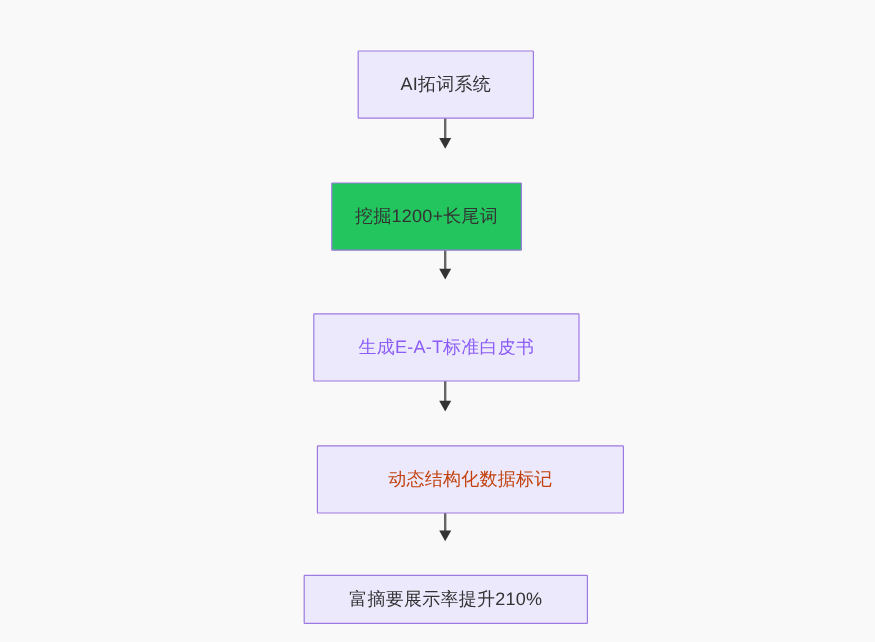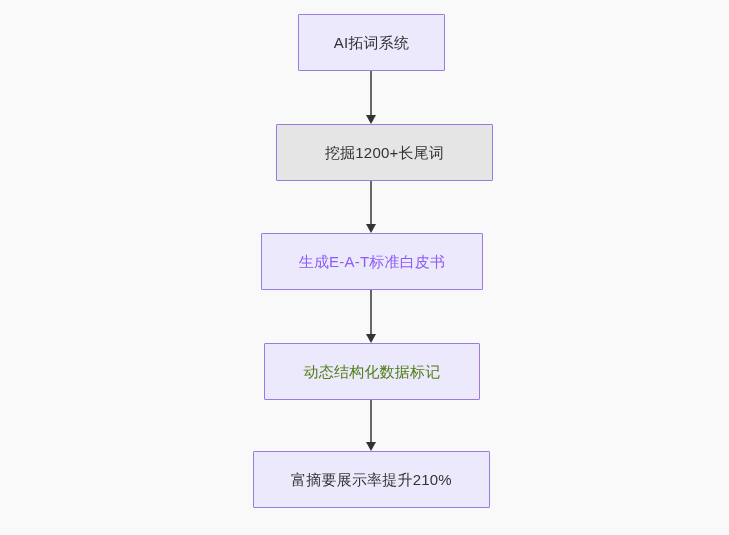--- a/index.html
+++ b/index.html
@@ -27,20 +27,21 @@
     border: 1.6px solid #9d7ae0;
     border-radius: 1px;
     display: flex;
     align-items: center;
     justify-content: center;
     color: #333333;
     font-size: 15px;
     line-height: 1;
     letter-spacing: 0.2px;
     white-space: nowrap;
+    margin-top: 28px;
   }
 
   .edge {
     position: absolute;
     overflow: visible;
   }
 </style>
 </head>
 <body>
 
@@ -57,25 +58,25 @@
         <line x1="10" y1="0" x2="10" y2="46" stroke="#666666" stroke-width="2"></line>
         <polygon points="5,44 15,44 10,53" fill="#333333"></polygon>
       </svg></div>
     <div class="edge" style="left: 361px; top: 400px; width: 20px; height: 51px;"><svg width="20" height="51" viewBox="0 0 20 51">
         <line x1="10" y1="0" x2="10" y2="44" stroke="#666666" stroke-width="2"></line>
         <polygon points="5,42 15,42 10,51" fill="#333333"></polygon>
       </svg></div>
     <div class="node" style="left: 298px; top: 14px; width: 147px; height: 57px; background: rgb(236, 233, 253); border-color: rgb(157, 122, 224); color: rgb(51, 51, 51);">
       <span>AI拓词系统</span>
     </div>
-    <div class="node" style="left: 276px; top: 124px; width: 217px; height: 57px; background: #e5e5e5; border-color: rgb(157, 122, 224); color: rgb(51, 51, 51);">
+    <div class="node" style="left: 276px; top: 124px; width: 159px; height: 57px; background: #22c55e; border-color: rgb(157, 122, 224); color: rgb(51, 51, 51);">
       <span>挖掘1200+长尾词</span>
     </div>
     <div class="node" style="left: 261px; top: 233px; width: 222px; height: 57px; background: rgb(236, 233, 253); border-color: rgb(157, 122, 224); color: #8b5cf6;">
       <span>生成E-A-T标准白皮书</span>
     </div>
-    <div class="node" style="left: 264px; top: 343px; width: 216px; height: 57px; background: rgb(236, 233, 253); border-color: rgb(157, 122, 224); color: #4d7c0f;">
+    <div class="node" style="left: 264px; top: 343px; width: 256px; height: 57px; background: rgb(236, 233, 253); border-color: rgb(157, 122, 224); color: #c2410c;">
       <span>动态结构化数据标记</span>
     </div>
-    <div class="node" style="left: 253px; top: 451px; width: 237px; height: 57px; background: rgb(236, 233, 253); border-color: rgb(157, 122, 224); color: rgb(51, 51, 51);">
+    <div class="node" style="left: 253px; top: 451px; width: 237px; height: 41px; background: rgb(236, 233, 253); border-color: rgb(157, 122, 224); color: rgb(51, 51, 51);">
       <span>富摘要展示率提升210%</span>
     </div>
   </div>
 
 </body></html>

